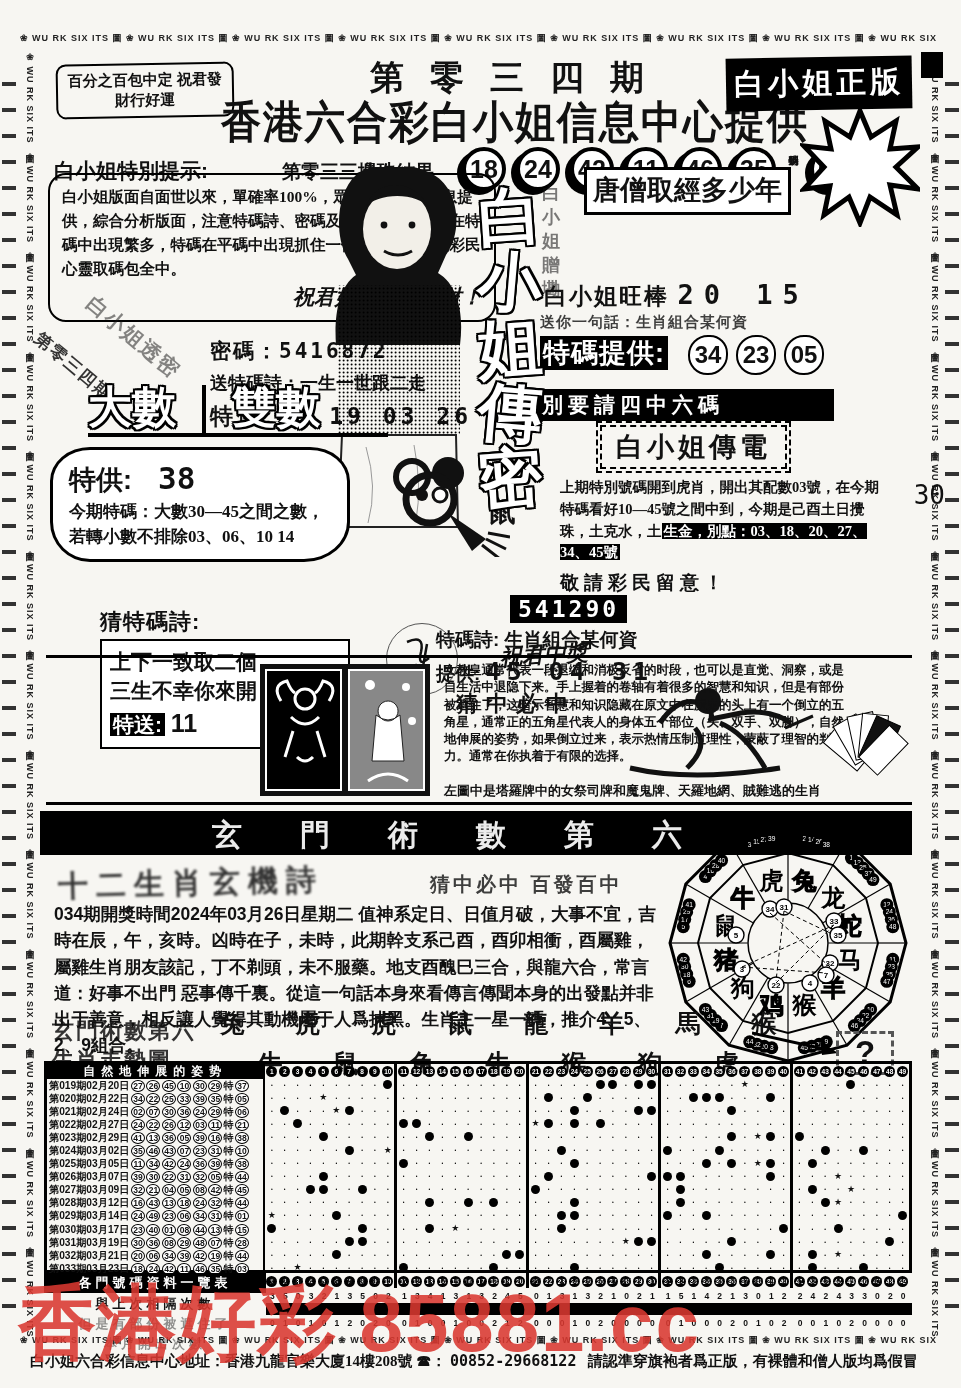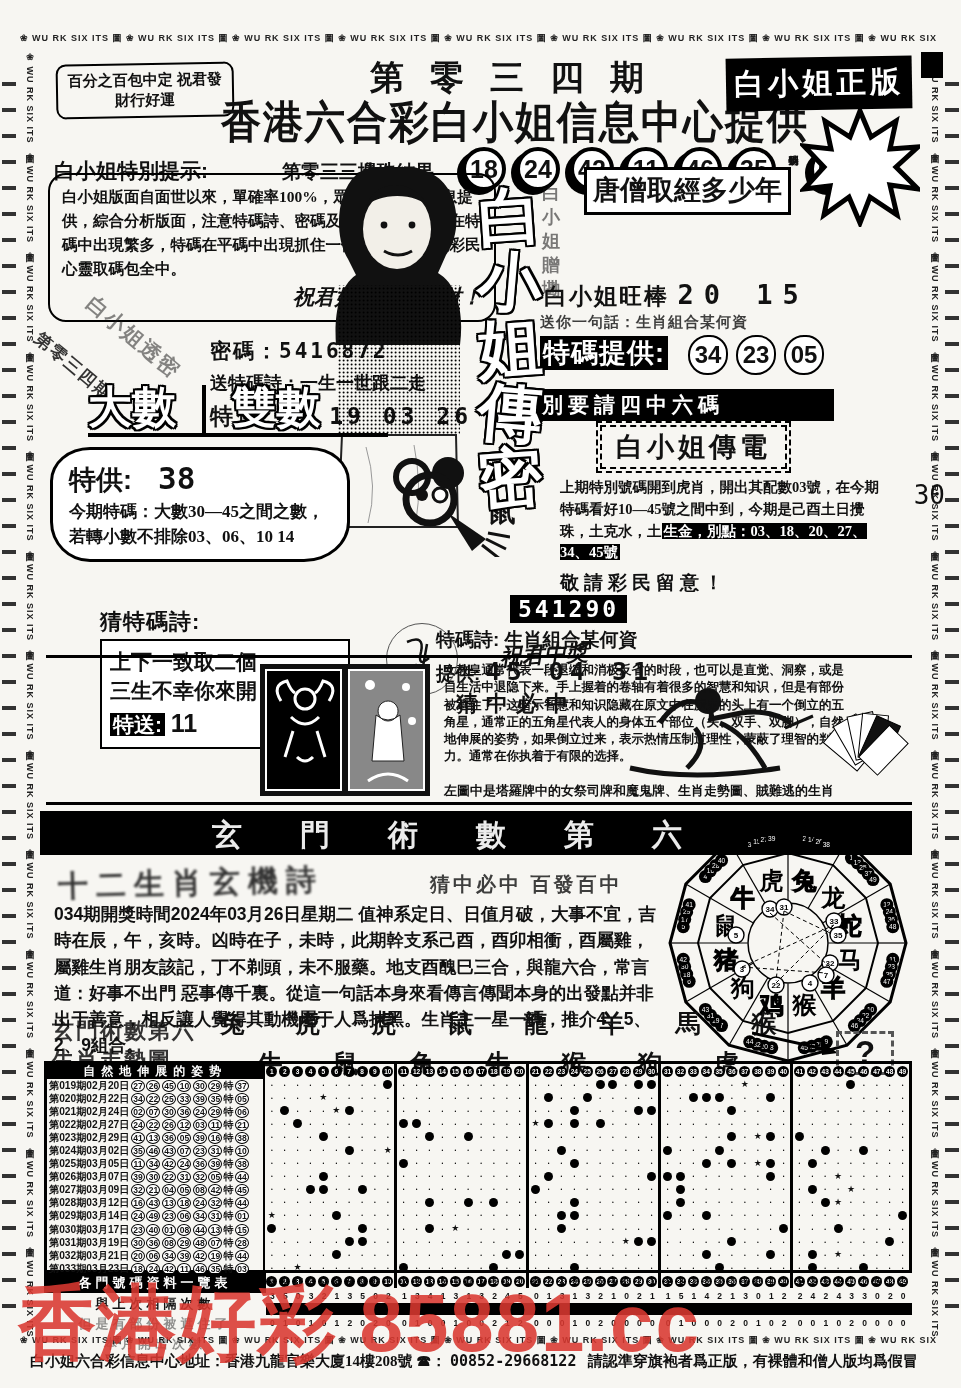--- a/index.html
+++ b/index.html
@@ -336,21 +336,21 @@
             <rect width="76" height="120" fill="#888"></rect>
             <circle cx="20" cy="14" r="5" fill="#fff"></circle>
               <circle cx="56" cy="16" r="4" fill="#fff"></circle>
               <circle cx="62" cy="50" r="4" fill="#fff"></circle>
             <path d="M38,30 a10,10 0 1,0 0.1,0 M26,44 q12,10 24,0 l4,46 l-32,0 Z" fill="#fff" stroke="#222"></path>
             <path d="M18,110 q20,-14 40,0" stroke="#fff" stroke-width="3" fill="none"></path>
           </svg>
         </div>
       </div>
       <div class="tarot-text">女教皇通常代表一段退缩和消极反省的时段，也可以是直觉、洞察，或是自生活中退隐下来。手上握着的卷轴有着很多的智慧和知识，但是有部份被遮住了，这暗示智慧和知识隐藏在原文中在魔鬼的头上有一个倒立的五角星，通常正的五角星代表人的身体五个部位（头、双手、双脚），自然地伸展的姿势，如果倒立过来，表示热情压制过理性，蒙蔽了理智的判断力。通常在你执着于有限的选择。</div>
-      <div class="tarot-cap">左圖中是塔羅牌中的女祭司牌和魔鬼牌、生肖走勢圖、賊難逃的生肖</div>
+      <div class="tarot-cap">左圖中是塔羅牌中的女祭司牌和魔鬼牌、天羅地網、賊難逃的生肖</div>
       <div class="fan">
         <svg width="100" height="100" viewBox="0 0 100 100">
           <g stroke="#000" fill="#fff">
             <rect x="40" y="38" width="26" height="44" transform="rotate(-50 50 80)"></rect>
             <rect x="42" y="34" width="26" height="44" transform="rotate(-30 52 78)"></rect>
             <rect x="44" y="32" width="26" height="44" transform="rotate(-12 54 76)"></rect>
             <rect x="46" y="32" width="26" height="44" transform="rotate(6 56 76)"></rect>
             <rect x="46" y="34" width="26" height="44" transform="rotate(24 56 78)" fill="#111"></rect>
             <rect x="44" y="38" width="26" height="44" transform="rotate(44 54 82)"></rect>
           </g>

